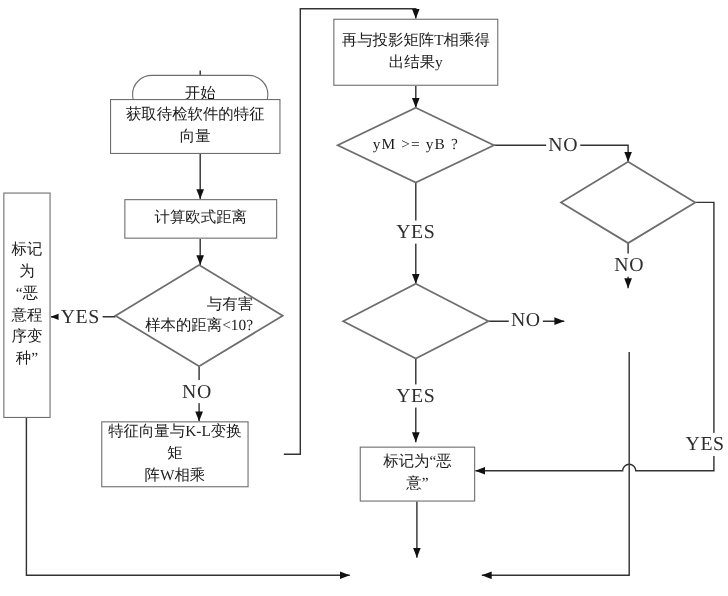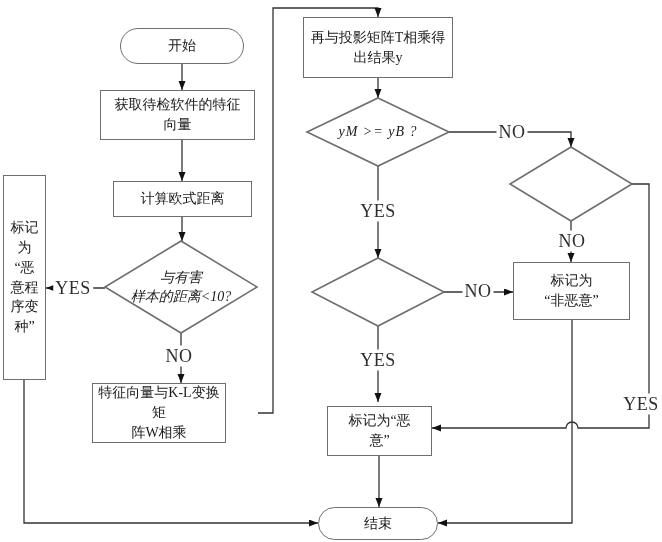--- a/index.html
+++ b/index.html
@@ -8,24 +8,24 @@
     font-family:"Liberation Serif","DejaVu Serif",serif;color:#1a1a1a;
   }
   .canvas svg{position:absolute;left:0;top:0;}
   .node{
     position:absolute;box-sizing:border-box;background:#fff;
     border:1.6px solid #6e6e6e;
     display:flex;align-items:center;justify-content:center;
     text-align:center;font-size:14px;line-height:1.42;
     white-space:pre-line;z-index:2;
   }
-  .stadium{border-radius:18px;}
+  .stadium{border-radius:18px;margin-top:40px;}
   .dtext{
     position:absolute;display:flex;align-items:center;justify-content:center;
-    text-align:center;font-size:14px;line-height:1.35;white-space:pre-line;z-index:3;font-style:italic;
+    text-align:right;font-size:14px;line-height:1.35;white-space:pre-line;z-index:3;
   }
   .mono-q{font-size:14px;letter-spacing:1px;}
   .elabel{
     position:absolute;transform:translate(-50%,-50%);
     background:#fff;padding:0 2px;font-size:18px;color:#2e2e2e;z-index:4;
     letter-spacing:0.5px;
   }
 </style>
 </head>
 <body>
@@ -77,22 +77,20 @@
   <div class="node" style="left:3px;top:175px;width:43px;height:205px">标记
 为
 “恶
 意程
 序变
 种”</div>
 
   <div class="node" style="left:303px;top:17px;width:150px;height:61px">再与投影矩阵T相乘得
 出结果y</div>
 
-  <div class="node" style="left:513px;top:262px;width:117px;height:58px">标记为
-“非恶意”</div>
 
   <div class="node" style="left:327px;top:406px;width:105px;height:50px">标记为“恶
 意”</div>
 
   <div class="node stadium" style="left:318px;top:507px;width:120px;height:33px">结束</div>
 
   <div class="dtext" style="left:105px;top:257px;width:152px;height:62px">与有害
 样本的距离&lt;10?</div>
   <div class="dtext mono-q" style="left:307px;top:120px;width:142px;height:24px">yM &gt;= yB ?</div>
 

